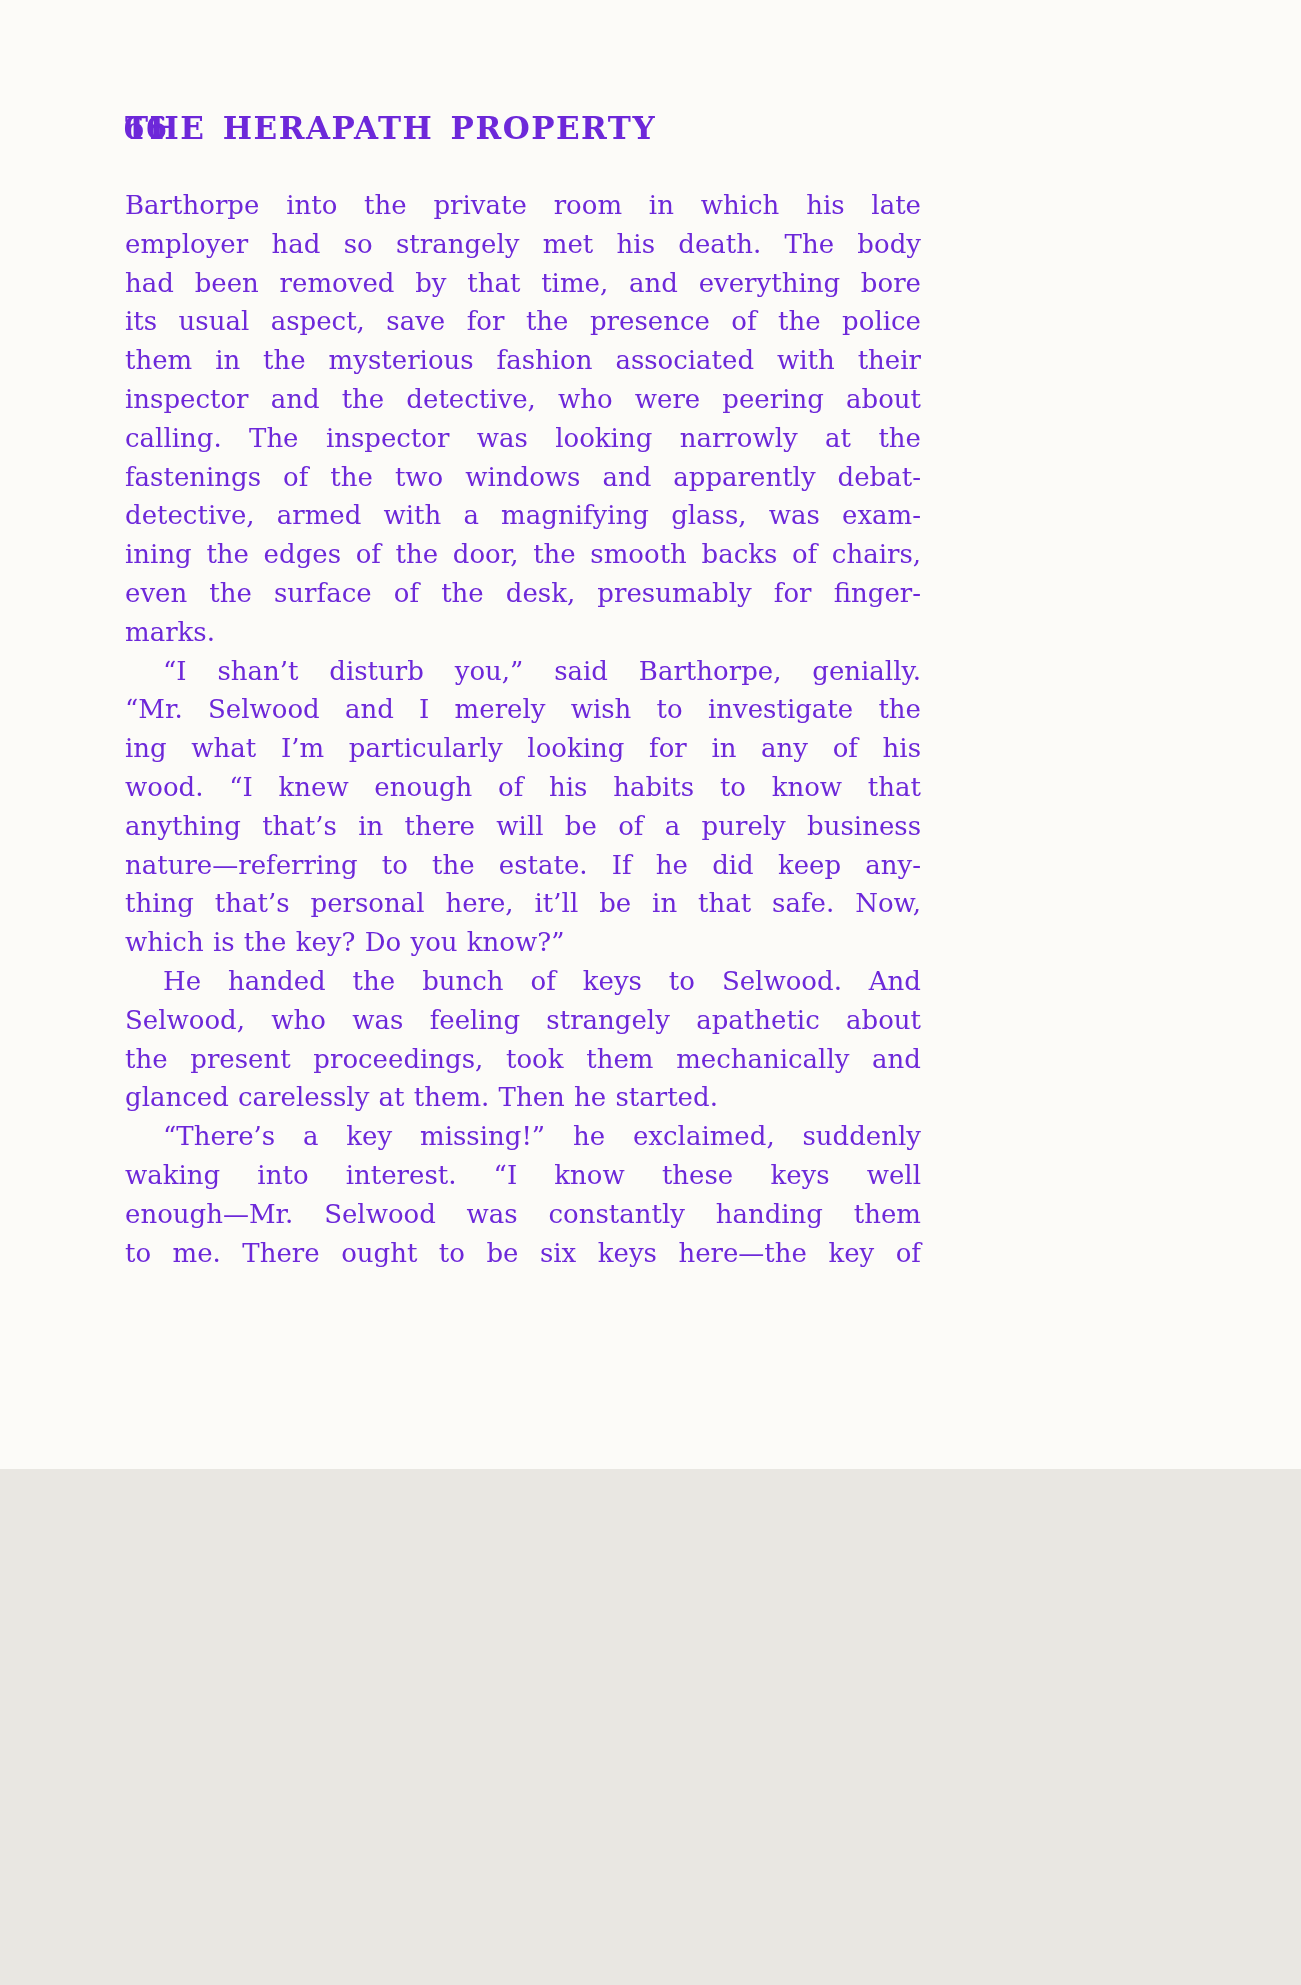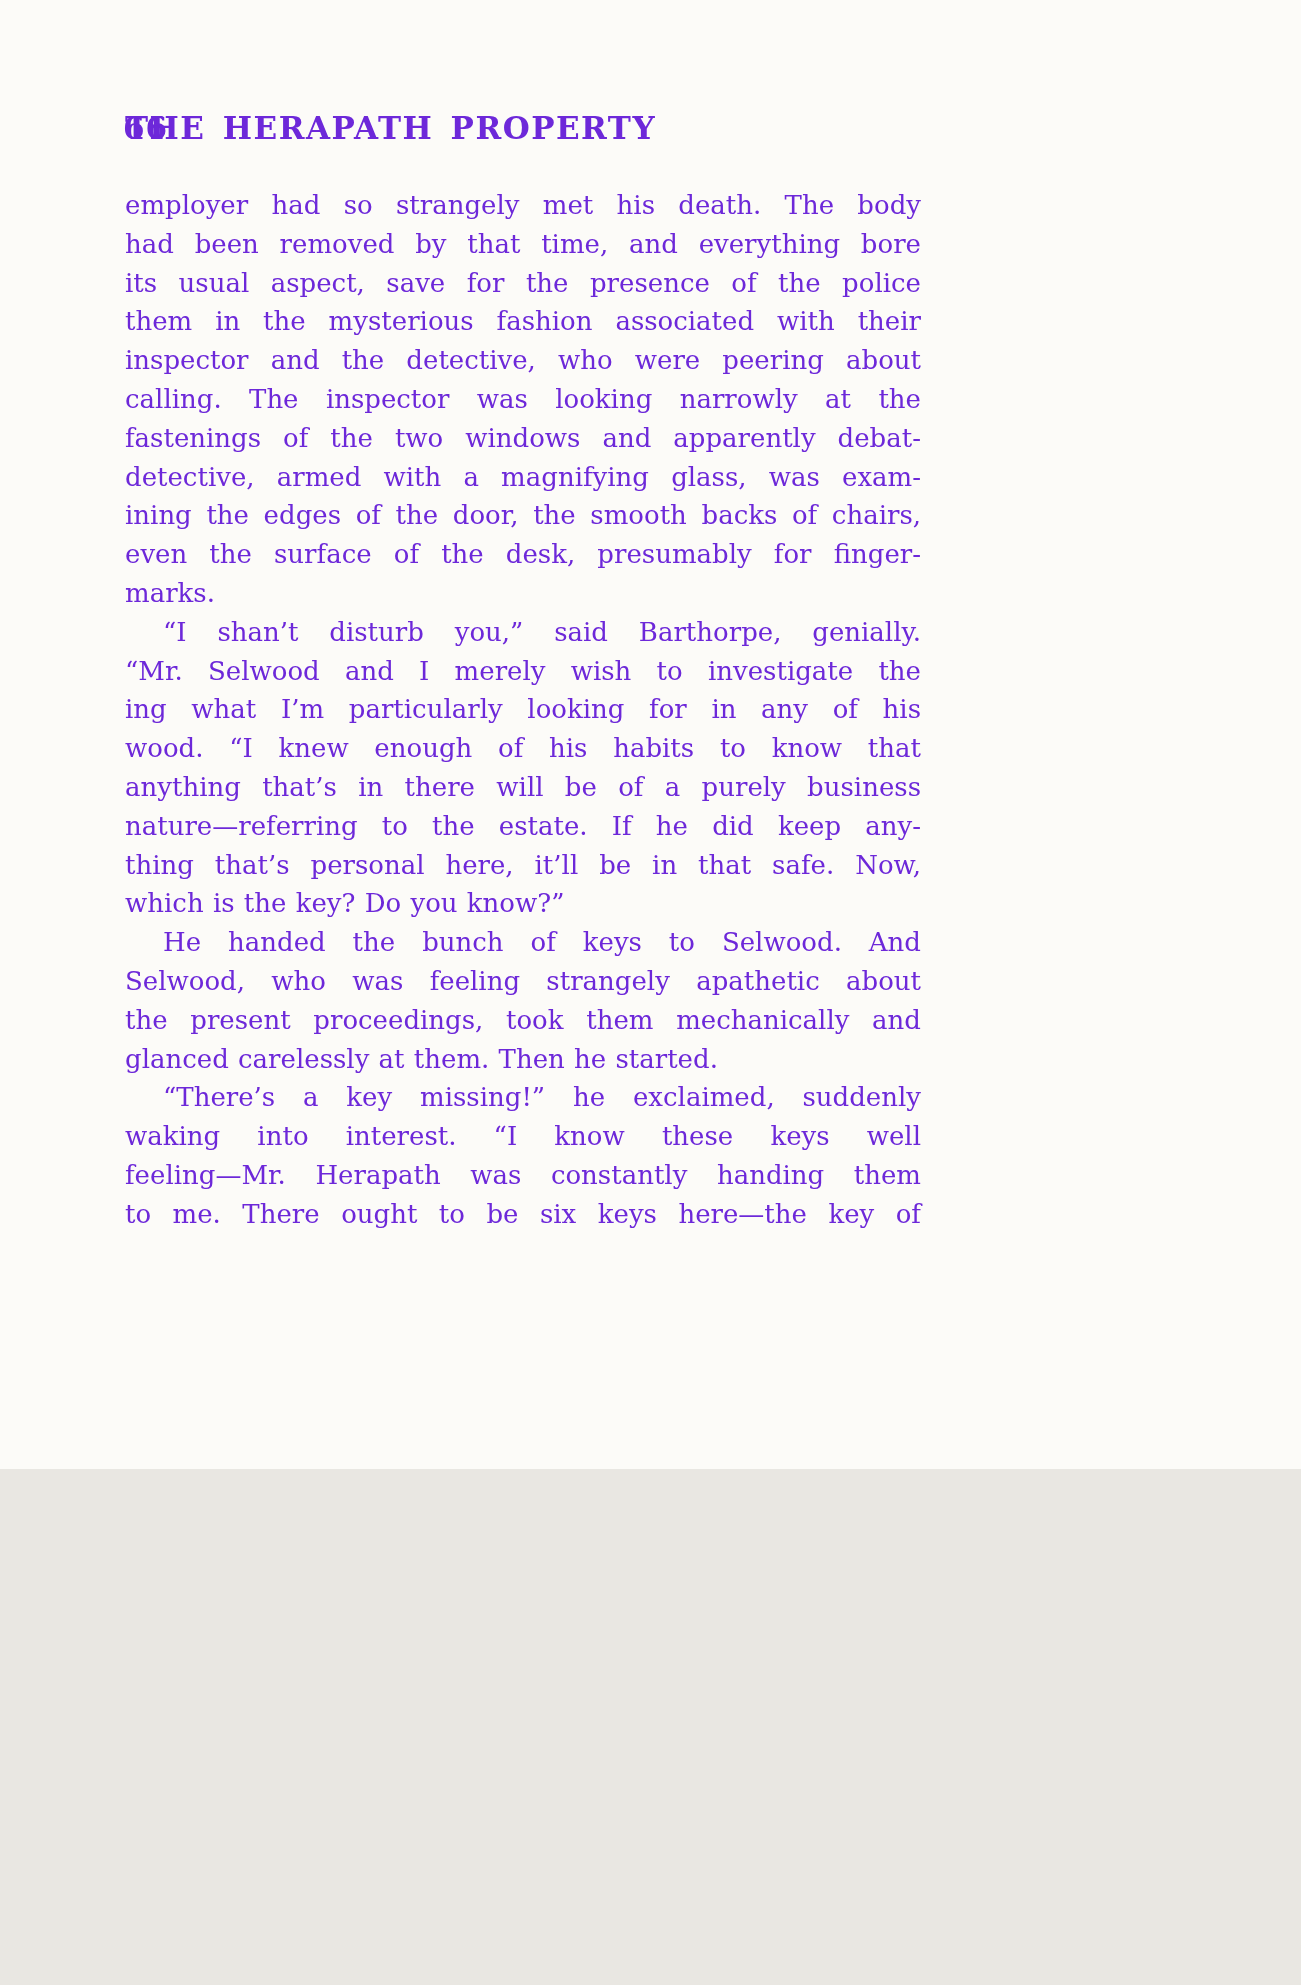--- a/index.html
+++ b/index.html
@@ -81,20 +81,21 @@
 <body>
 
 <div class="page">
   <div class="content">
     <header class="running-head">
       <span class="page-number">66</span>
       <span class="running-title">THE HERAPATH PROPERTY</span>
     </header>
     <main class="text-block">
         <div class="paragraph">
+          <div class="line">Barthorpe into the private room in which his late</div>
           <div class="line">employer had so strangely met his death.  The body</div>
           <div class="line">had been removed by that time, and everything bore</div>
           <div class="line">its usual aspect, save for the presence of the police</div>
           <div class="line">them in the mysterious fashion associated with their</div>
           <div class="line">inspector and the detective, who were peering about</div>
           <div class="line">calling.  The inspector was looking narrowly at the</div>
           <div class="line">fastenings of the two windows and apparently debat-</div>
           <div class="line">detective, armed with a magnifying glass, was exam-</div>
           <div class="line">ining the edges of the door, the smooth backs of chairs,</div>
           <div class="line">even the surface of the desk, presumably for finger-</div>
@@ -112,18 +113,18 @@
         </div>
         <div class="paragraph indent">
           <div class="line">He handed the bunch of keys to Selwood.  And</div>
           <div class="line">Selwood, who was feeling strangely apathetic about</div>
           <div class="line">the present proceedings, took them mechanically and</div>
           <div class="line last">glanced carelessly at them.  Then he started.</div>
         </div>
         <div class="paragraph indent">
           <div class="line">“There’s a key missing!” he exclaimed, suddenly</div>
           <div class="line">waking into interest.  “I know these keys well</div>
-          <div class="line">feeling—Mr. Herapath was constantly handing them</div>
+          <div class="line">enough—Mr. Selwood was constantly handing them</div>
           <div class="line">to me.  There ought to be six keys here—the key of</div>
         </div>
       </main>
   </div>
 </div>
 
 </body></html>

